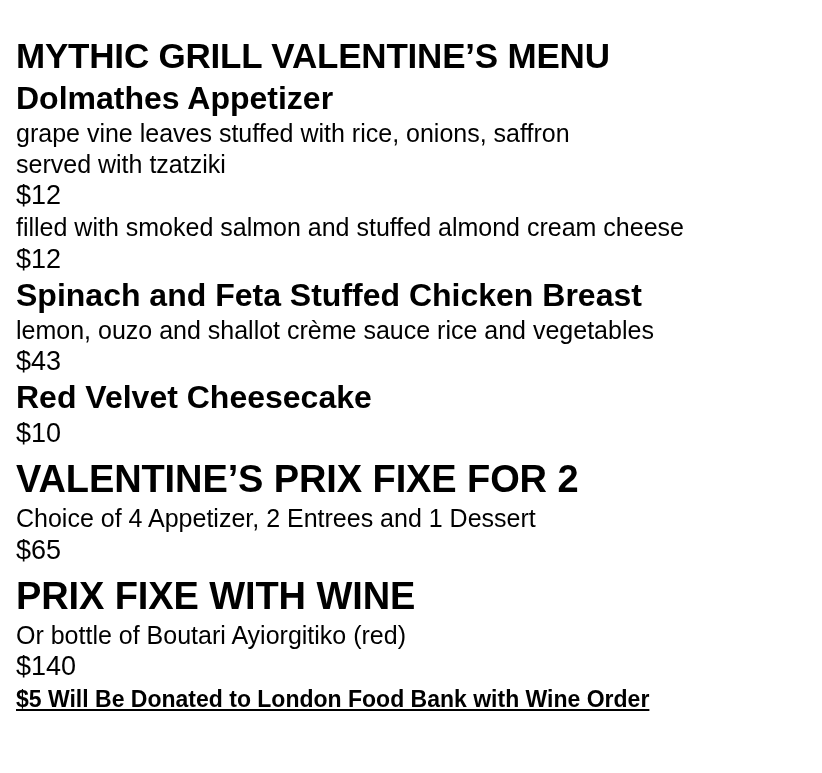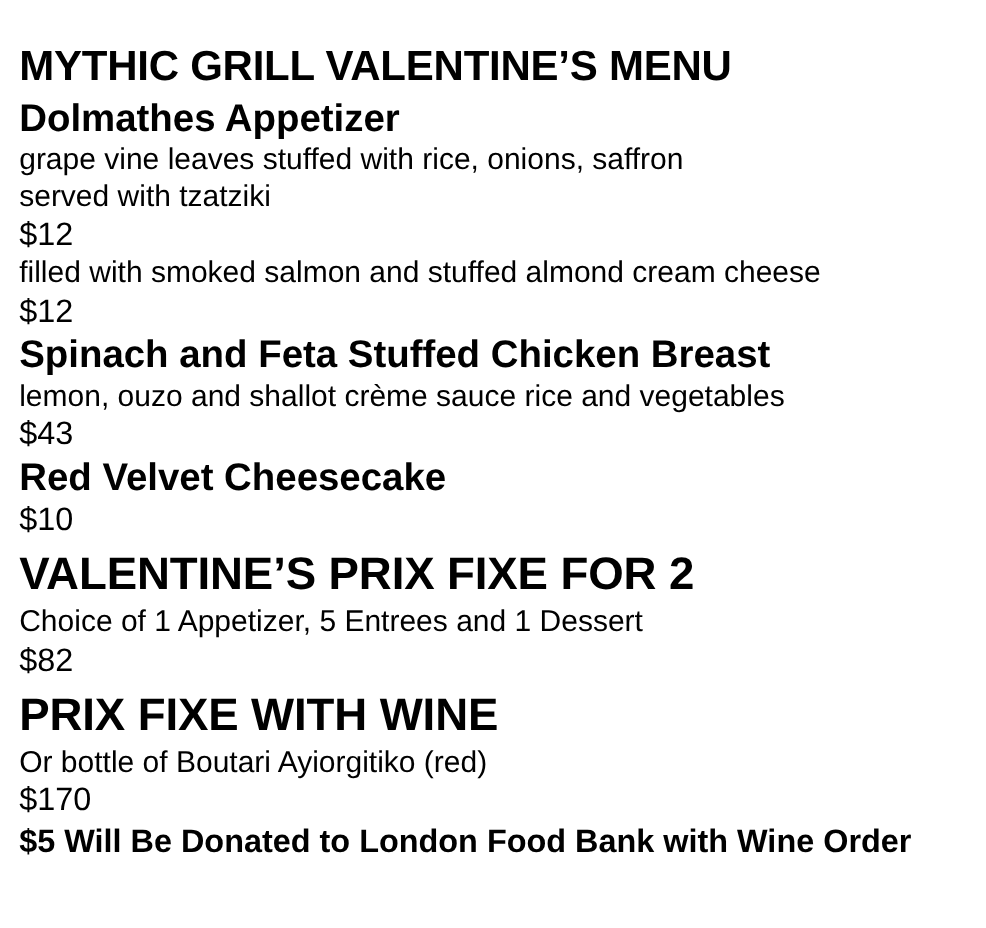--- a/index.html
+++ b/index.html
@@ -49,24 +49,25 @@
     margin: 0;
   }
   .section-heading {
     font-size: 38px;
     font-weight: bold;
     line-height: 1.24;
     letter-spacing: -0.1px;
     margin: 6px 0 0 0;
   }
   .footer-note {
-    font-size: 27px;
+    font-size: 23px;
     font-weight: bold;
     line-height: 1.24;
     margin: 2px 0 0 0;
+    text-decoration: underline;
   }
 </style>
 </head>
 <body>
 
 <div class="menu">
 
   <h1 class="menu-title">MYTHIC GRILL VALENTINE’S MENU</h1>
 
   <div class="item">
@@ -88,25 +89,25 @@
     <p class="item-price">$43</p>
   </div>
 
   <div class="item">
     <p class="item-name">Red Velvet Cheesecake</p>
     <p class="item-price">$10</p>
   </div>
 
   <div class="item">
     <p class="section-heading">VALENTINE’S PRIX FIXE FOR 2</p>
-    <p class="item-desc">Choice of 1 Appetizer, 5 Entrees and 1 Dessert</p>
-    <p class="item-price">$82</p>
+    <p class="item-desc">Choice of 4 Appetizer, 2 Entrees and 1 Dessert</p>
+    <p class="item-price">$65</p>
   </div>
 
   <div class="item">
     <p class="section-heading">PRIX FIXE WITH WINE</p>
     <p class="item-desc">Or bottle of Boutari  Ayiorgitiko (red)</p>
-    <p class="item-price">$170</p>
+    <p class="item-price">$140</p>
   </div>
 
   <p class="footer-note">$5 Will Be Donated to London Food Bank with Wine Order</p>
 
 </div>
 
 </body></html>

